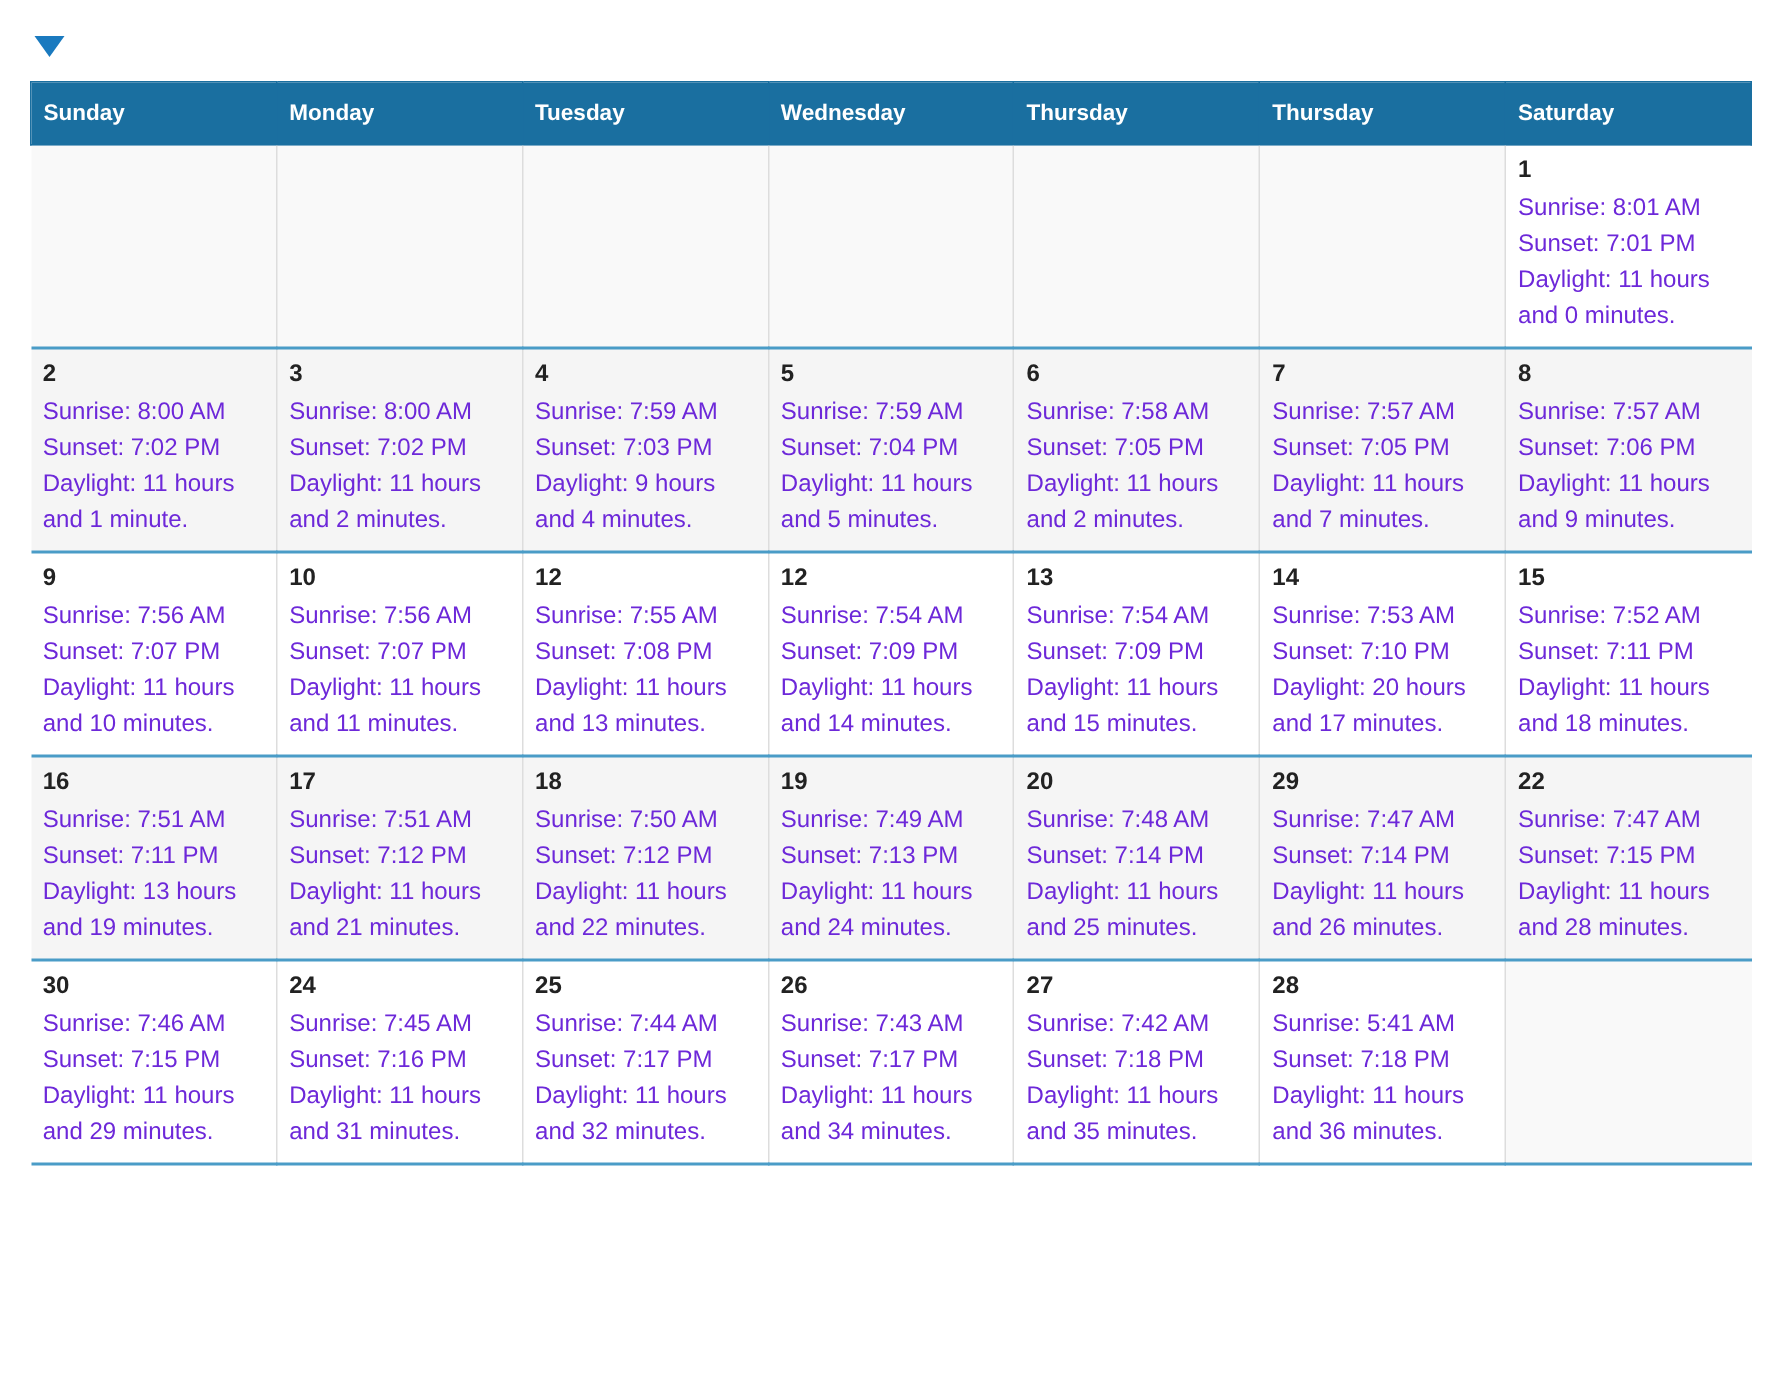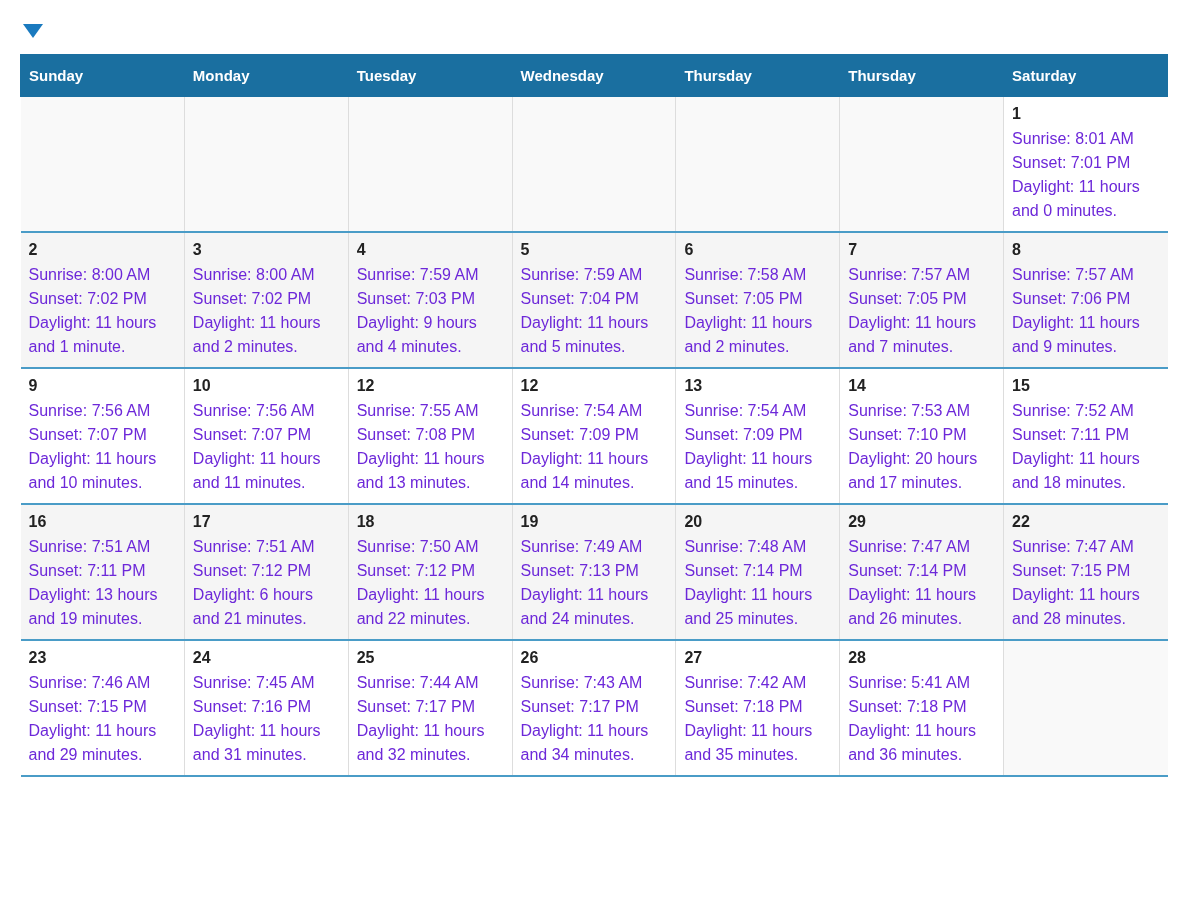--- a/index.html
+++ b/index.html
@@ -276,21 +276,21 @@
             <div>Sunrise: 7:51 AM</div>
             <div>Sunset: 7:11 PM</div>
             <div>Daylight: 13 hours and 19 minutes.</div>
           </div>
         </td>
         <td>
           <div class="day-number">17</div>
           <div class="day-info">
             <div>Sunrise: 7:51 AM</div>
             <div>Sunset: 7:12 PM</div>
-            <div>Daylight: 6 hours and 21 minutes.</div>
+            <div>Daylight: 11 hours and 21 minutes.</div>
           </div>
         </td>
         <td>
           <div class="day-number">18</div>
           <div class="day-info">
             <div>Sunrise: 7:50 AM</div>
             <div>Sunset: 7:12 PM</div>
             <div>Daylight: 11 hours and 22 minutes.</div>
           </div>
         </td>
@@ -322,21 +322,21 @@
           <div class="day-number">22</div>
           <div class="day-info">
             <div>Sunrise: 7:47 AM</div>
             <div>Sunset: 7:15 PM</div>
             <div>Daylight: 11 hours and 28 minutes.</div>
           </div>
         </td>
       </tr>
       <tr>
         <td>
-          <div class="day-number">23</div>
+          <div class="day-number">30</div>
           <div class="day-info">
             <div>Sunrise: 7:46 AM</div>
             <div>Sunset: 7:15 PM</div>
             <div>Daylight: 11 hours and 29 minutes.</div>
           </div>
         </td>
         <td>
           <div class="day-number">24</div>
           <div class="day-info">
             <div>Sunrise: 7:45 AM</div>

